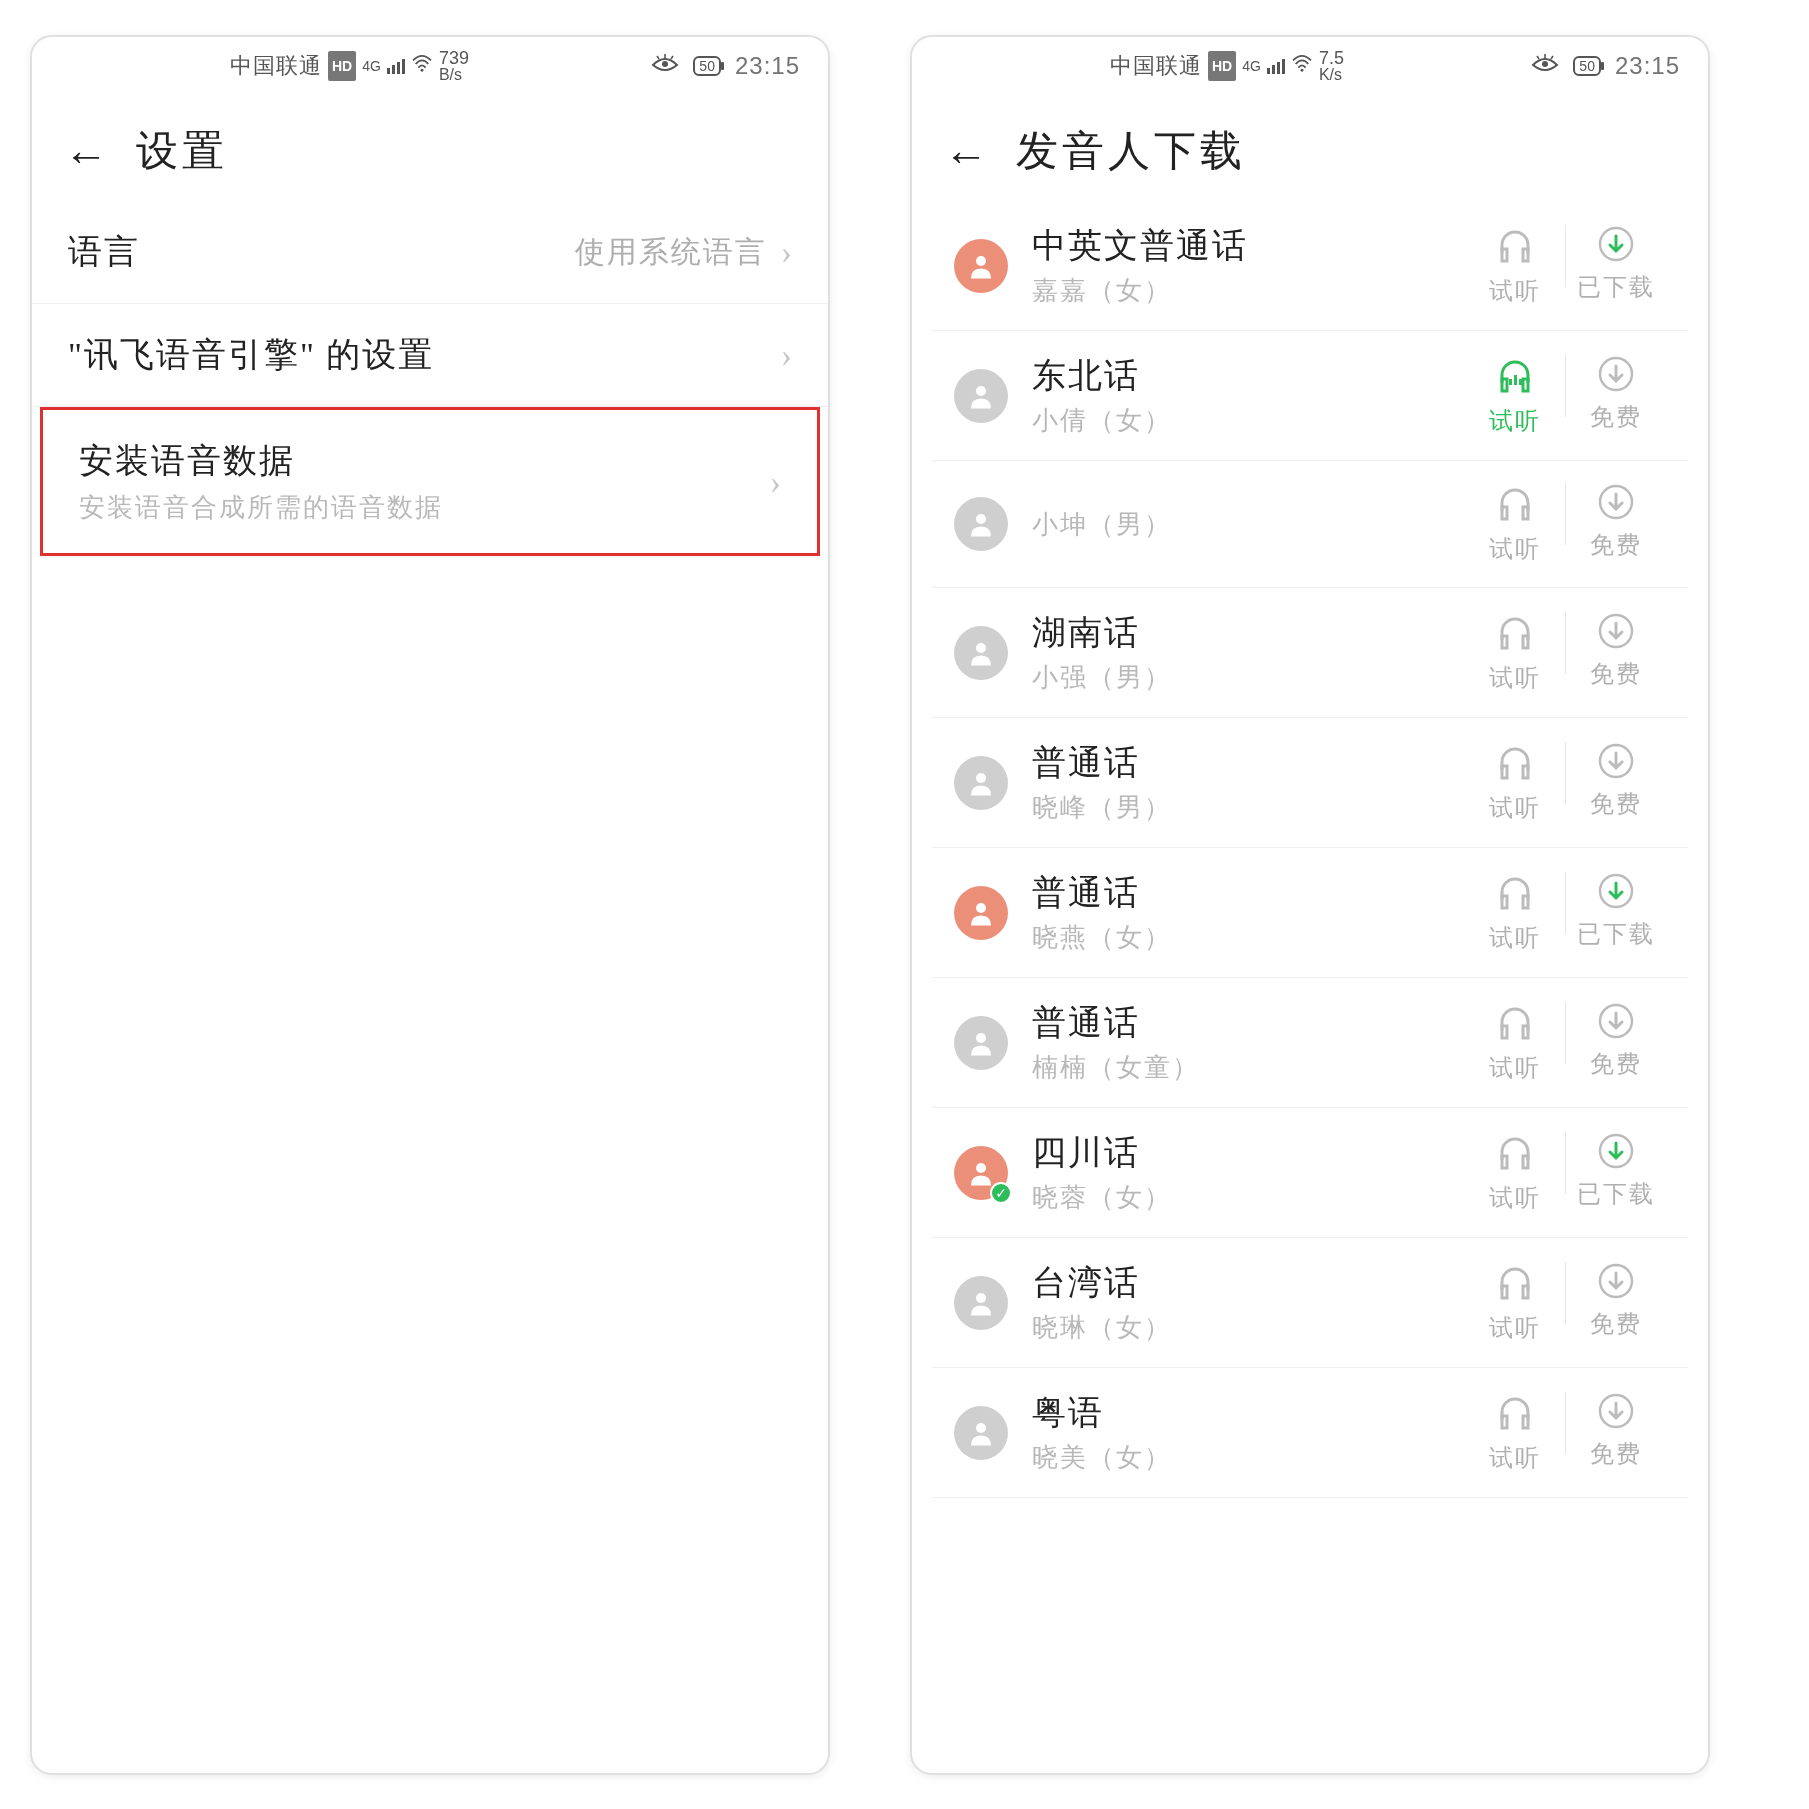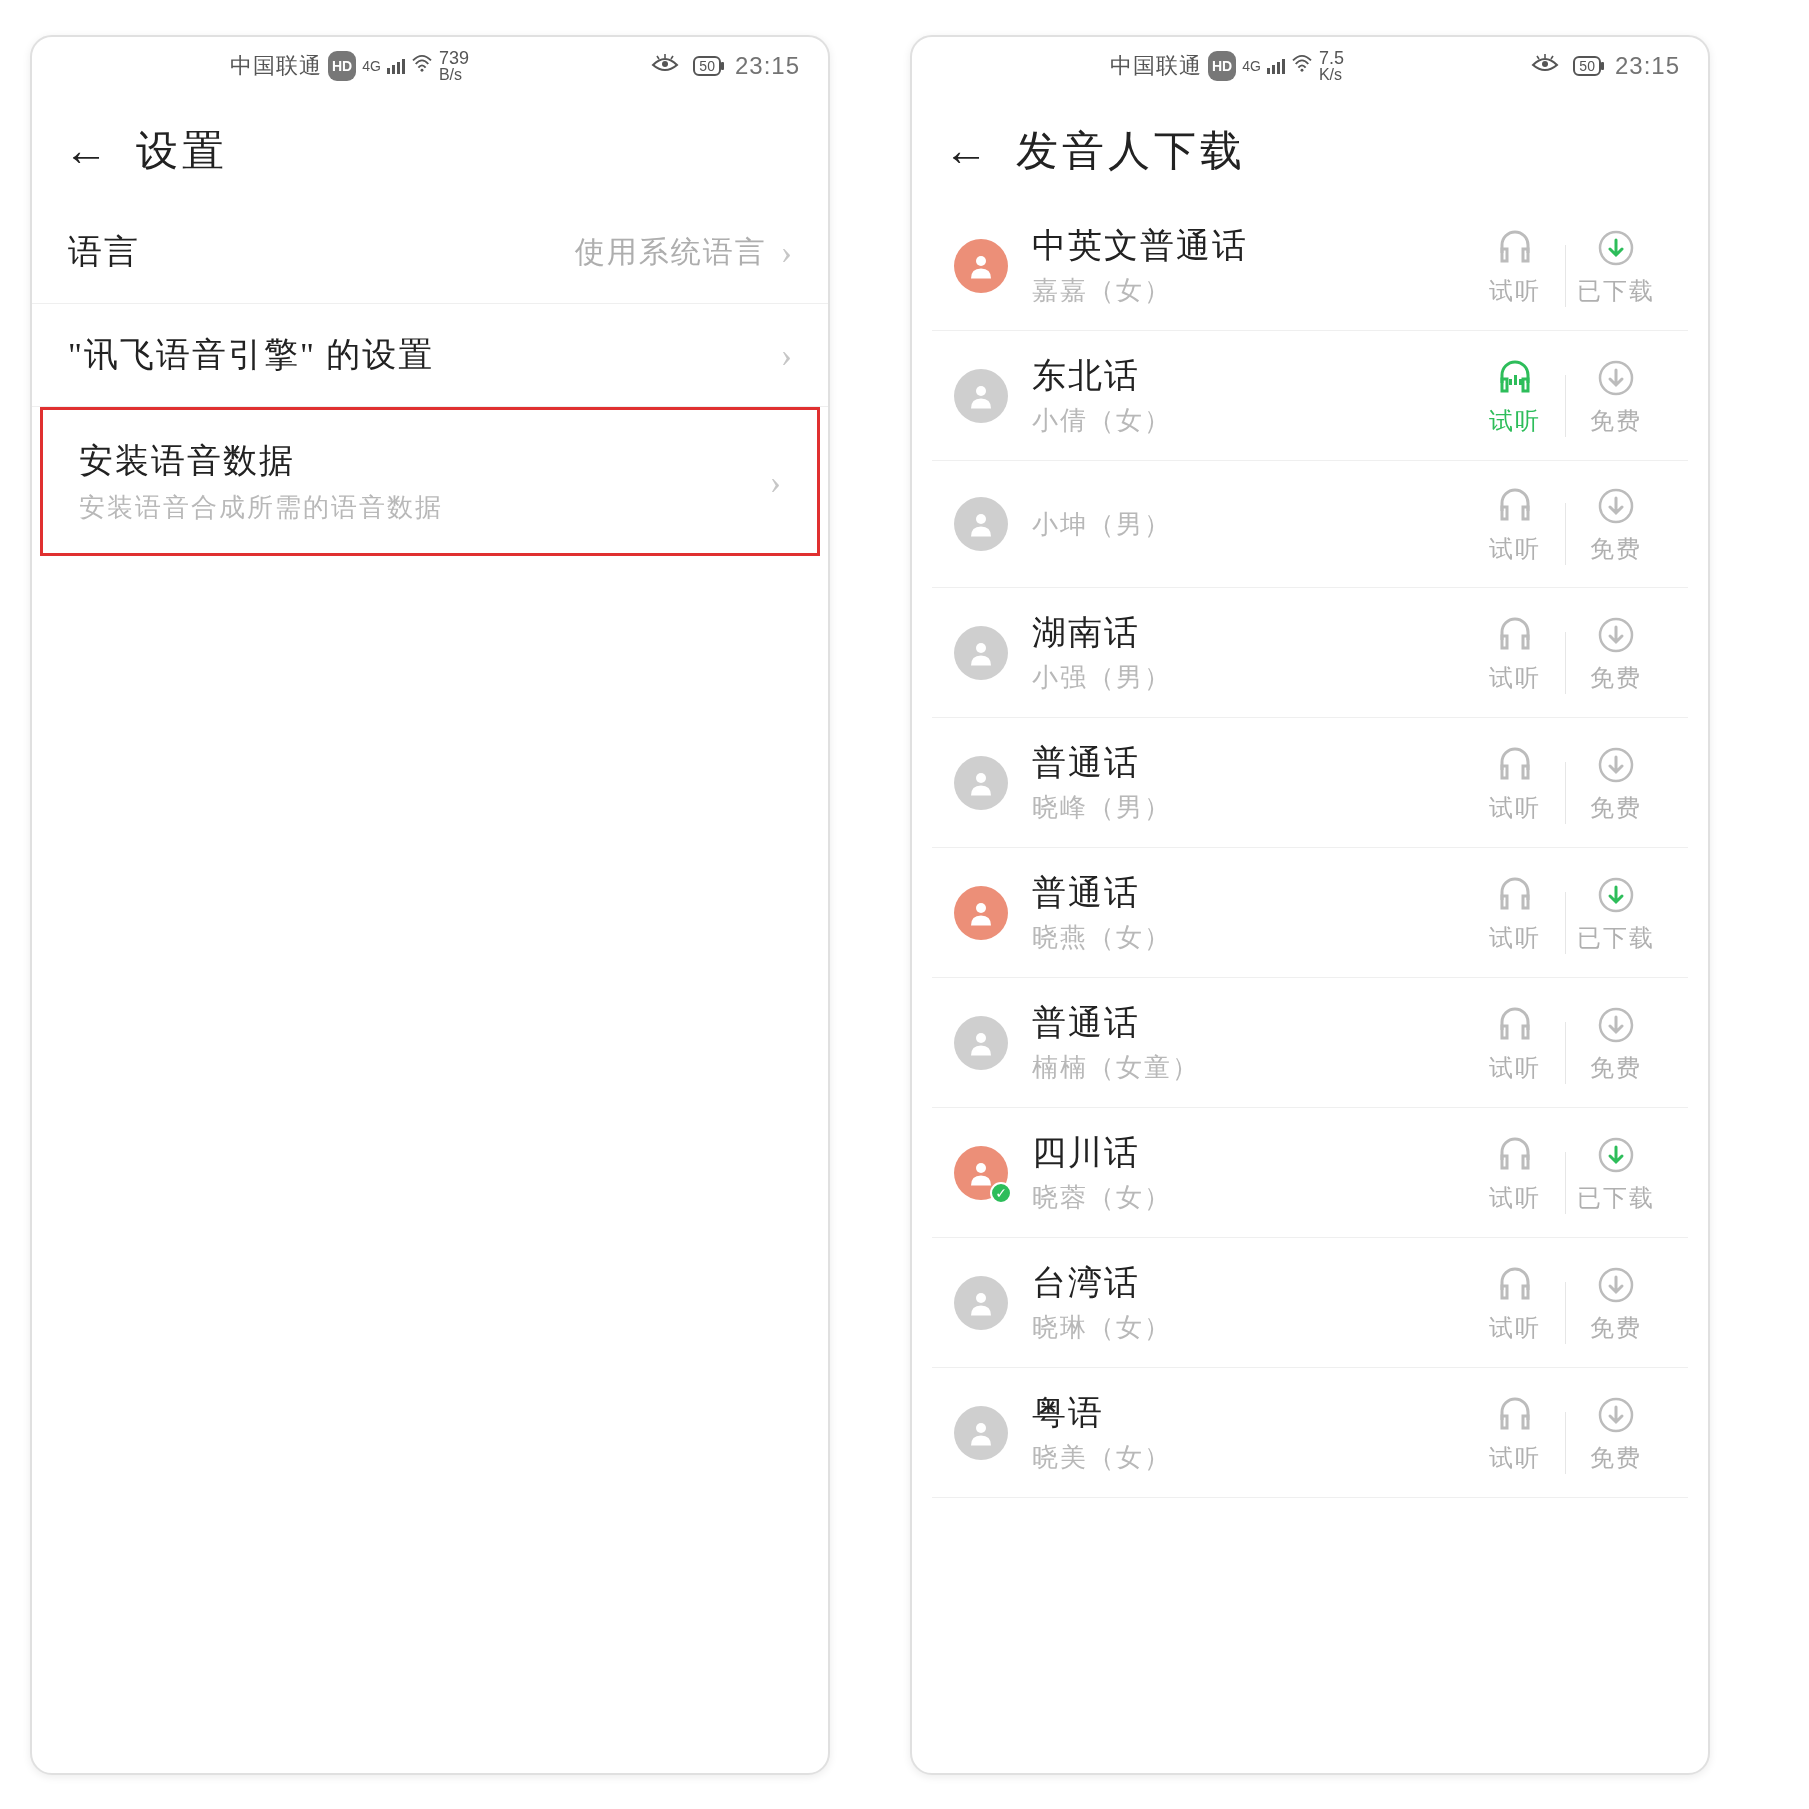--- a/index.html
+++ b/index.html
@@ -32,21 +32,21 @@
     justify-content: flex-end;
     padding: 0 28px;
     gap: 14px;
     color: #555;
     font-size: 22px;
   }
   .status-bar .left-cluster { display:flex; align-items:center; gap:6px; margin-right:auto; margin-left:170px;}
   .status-carrier { font-family: sans-serif; font-size: 22px; color:#555; letter-spacing:1px;}
   .hd-badge {
     background:#777; color:#fff; font-size:14px; font-family:sans-serif;
-    border-radius:9px; padding:7px 4px; font-weight:bold;
+    border-radius:2px; padding:7px 4px; font-weight:bold;
   }
   .net-speed { font-family:sans-serif; font-size:16px; line-height:1; text-align:left; color:#555;}
   .net-speed .num{font-size:18px;}
   .battery { font-family:sans-serif; border:2px solid #555; border-radius:6px; font-size:14px; padding:0 4px; position:relative;}
   .battery::after{content:""; position:absolute; right:-5px; top:4px; width:3px; height:8px; background:#555; border-radius:1px;}
   .clock { font-family:sans-serif; font-size:24px; color:#737373; letter-spacing:1px;}
 
   
   .app-header {
     display:flex; align-items:center; gap:28px;
@@ -91,21 +91,21 @@
     position:absolute; right:-4px; bottom:-4px;
     width:22px; height:22px; border-radius:50%;
     background:#2dbd5a; border:2px solid #fff;
     display:flex; align-items:center; justify-content:center;
     color:#fff; font-size:14px; font-family:sans-serif;
   }
   .voice-text { flex:1; display:flex; flex-direction:column; gap:4px;}
   .voice-title { font-size:34px; color:#222; letter-spacing:2px;}
   .voice-sub   { font-size:26px; color:#b8b8b8; letter-spacing:2px;}
 
-  .actions { display:flex; align-items:flex-end; gap:8px;}
+  .actions { display:flex; align-items:flex-start; gap:8px;}
   .action-col {
     display:flex; flex-direction:column; align-items:center; gap:4px;
     width:84px;
   }
   .action-col .lbl { font-size:24px; letter-spacing:2px; color:#b0b0b0; }
   .action-col.green .lbl { color:#2dbd5a; }
   .divider-v { width:1px; height:62px; background:#e6e6e6; }
 
   
   .hp { width:42px; height:42px; }

